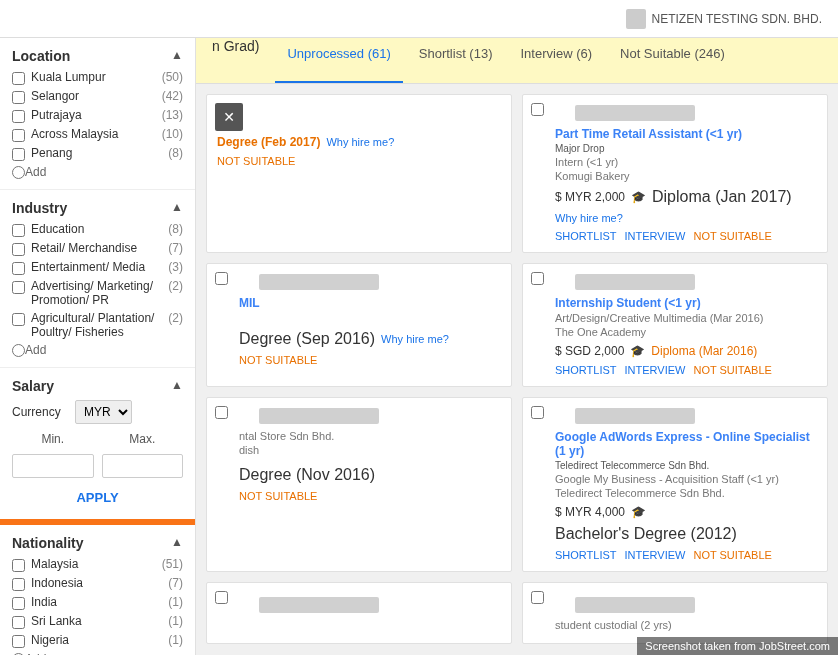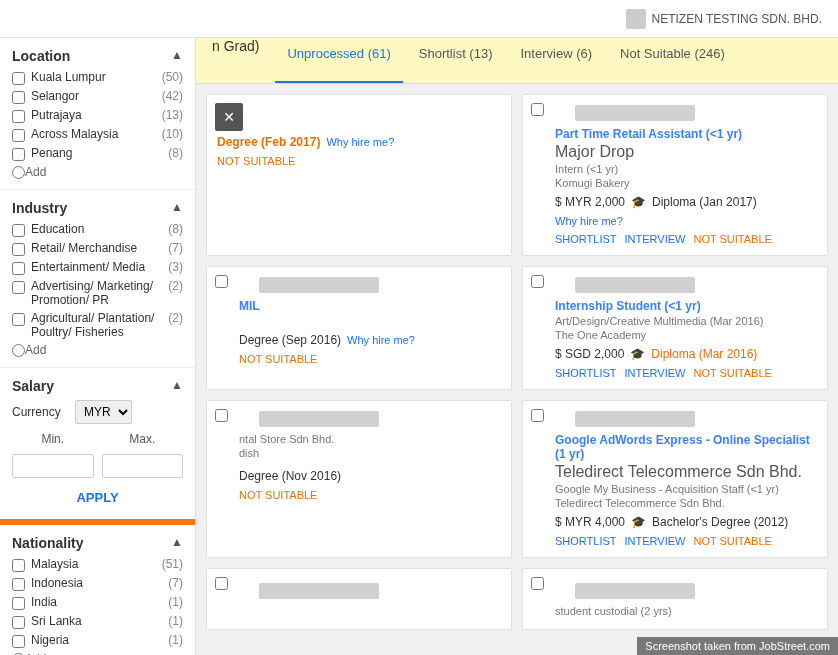--- a/index.html
+++ b/index.html
@@ -40,26 +40,26 @@
     .content { flex: 1; overflow-y: auto; background: #f0f0f0; }
     .tab { padding: 8px 12px; font-size: 13px; color: #555; cursor: pointer; border-bottom: 2px solid transparent; margin-right: 4px; }
     .tab.active { color: #1a73e8; border-bottom: 2px solid #1a73e8; }
     .tab-label { font-size: 13px; }
 
     
     .cards-area { padding: 10px; display: grid; grid-template-columns: 1fr 1fr; gap: 10px; }
     .job-card { background: #fff; border: 1px solid #e0e0e0; border-radius: 2px; padding: 10px; position: relative; min-height: 120px; }
     .card-header-blur { background: #d0d0d0; height: 16px; width: 120px; margin-bottom: 6px; margin-left: 20px; border-radius: 2px; }
     .card-title { font-size: 12px; font-weight: bold; color: #3b82f6; margin-bottom: 2px; }
-    .card-company { font-size: 16px; color: #555; margin-bottom: 2px; }
+    .card-company { font-size: 10px; color: #555; margin-bottom: 2px; }
     .card-sub { font-size: 11px; color: #777; margin-bottom: 2px; }
     .card-edu-row { display: flex; gap: 6px; align-items: center; margin-top: 6px; flex-wrap: wrap; }
     .card-salary { font-size: 12px; color: #333; }
     .card-date { font-size: 12px; color: #e87000; font-weight: bold; }
-    .card-date-plain { font-size: 12px; color: #333; }
+    .card-date-plain { font-size: 16px; color: #333; }
     .why-hire { font-size: 11px; color: #1a73e8; cursor: pointer; }
     .card-actions { display: flex; gap: 8px; margin-top: 6px; }
     .action-btn { font-size: 11px; color: #888; cursor: pointer; text-decoration: none; }
     .action-btn.blue { color: #1a73e8; }
     .action-btn.orange { color: #e87000; }
 
     
     .left-card { position: relative; }
     .x-btn { background: #555; color: #fff; border: none; width: 28px; height: 28px; font-size: 14px; cursor: pointer; display: flex; align-items: center; justify-content: center; position: absolute; top: 8px; left: 8px; border-radius: 2px; }
 

